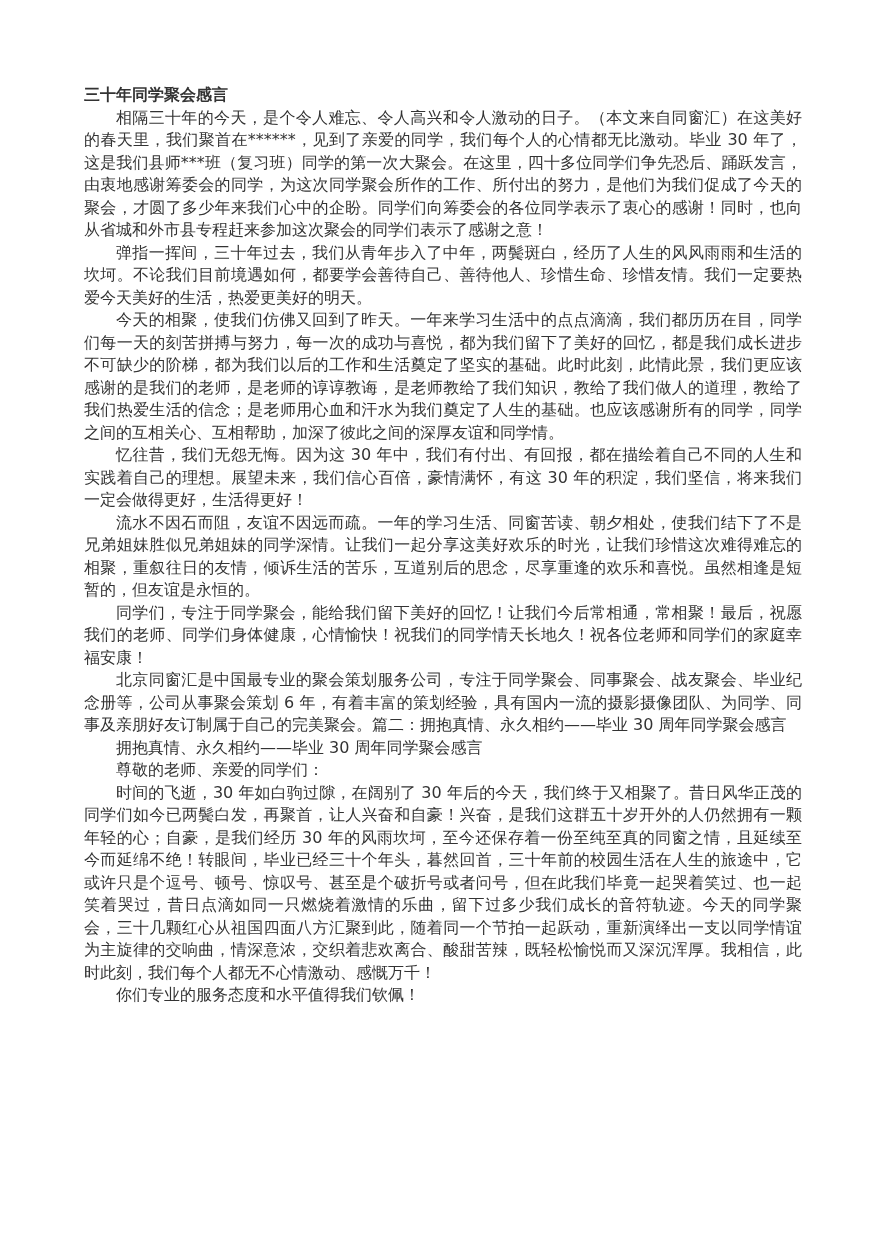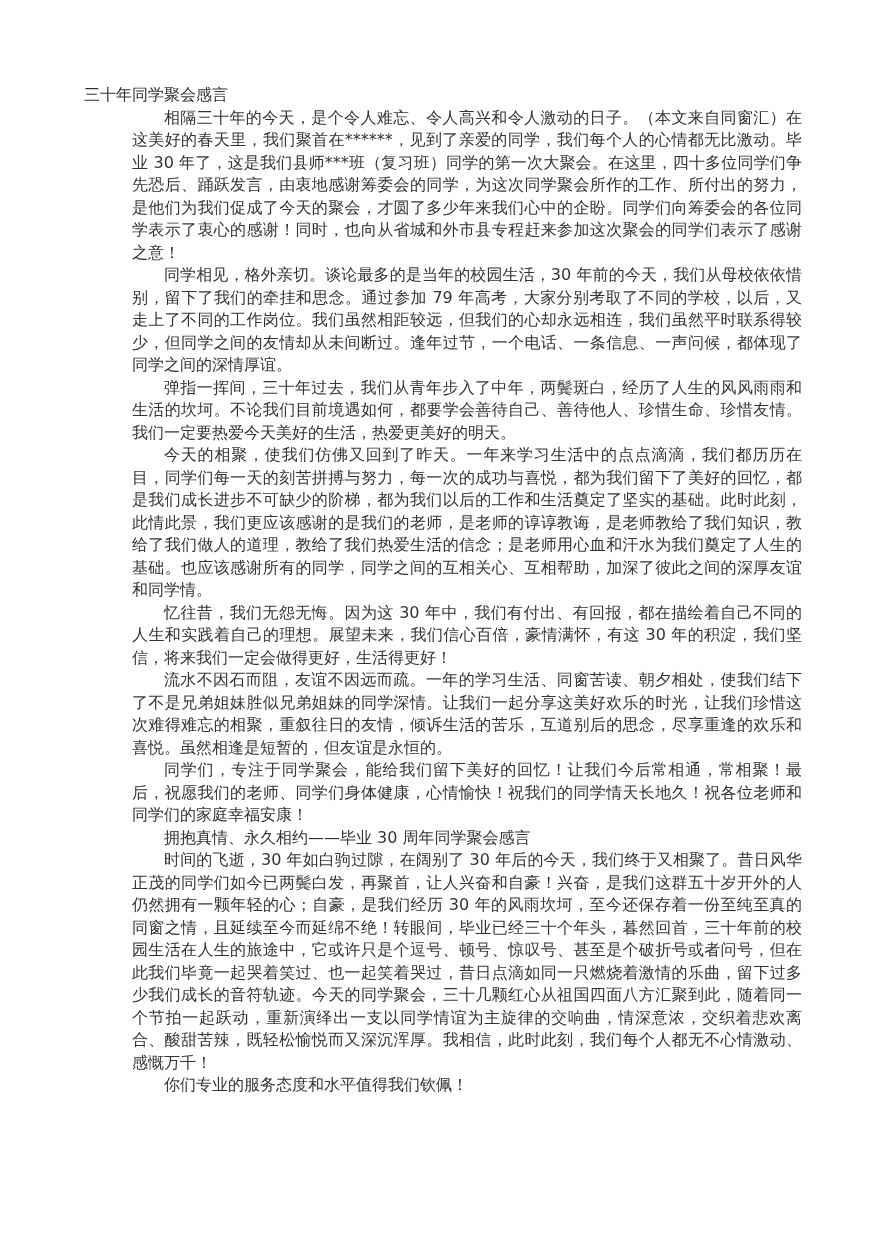--- a/index.html
+++ b/index.html
@@ -24,36 +24,36 @@
     padding: 0;
     font-size: 16px;
     line-height: 22.5px;
     color: #333333;
     text-align: justify;
     word-break: break-all;
     overflow-wrap: break-word;
   }
   .doc-title {
     text-indent: 0;
-    font-weight: normal;
+    font-weight: bold;
   }
   .para {
     text-indent: 2em;
-    margin-left: 48px;
   }
 </style>
 </head>
 <body>
 
 <div class="page">
   <p class="doc-title">三十年同学聚会感言</p>
   <p class="para">相隔三十年的今天，是个令人难忘、令人高兴和令人激动的日子。（本文来自同窗汇）在这美好的春天里，我们聚首在******，见到了亲爱的同学，我们每个人的心情都无比激动。毕业 30 年了，这是我们县师***班（复习班）同学的第一次大聚会。在这里，四十多位同学们争先恐后、踊跃发言，由衷地感谢筹委会的同学，为这次同学聚会所作的工作、所付出的努力，是他们为我们促成了今天的聚会，才圆了多少年来我们心中的企盼。同学们向筹委会的各位同学表示了衷心的感谢！同时，也向从省城和外市县专程赶来参加这次聚会的同学们表示了感谢之意！</p>
-  <p class="para">同学相见，格外亲切。谈论最多的是当年的校园生活，30 年前的今天，我们从母校依依惜别，留下了我们的牵挂和思念。通过参加 79 年高考，大家分别考取了不同的学校，以后，又走上了不同的工作岗位。我们虽然相距较远，但我们的心却永远相连，我们虽然平时联系得较少，但同学之间的友情却从未间断过。逢年过节，一个电话、一条信息、一声问候，都体现了同学之间的深情厚谊。</p>
   <p class="para">弹指一挥间，三十年过去，我们从青年步入了中年，两鬓斑白，经历了人生的风风雨雨和生活的坎坷。不论我们目前境遇如何，都要学会善待自己、善待他人、珍惜生命、珍惜友情。我们一定要热爱今天美好的生活，热爱更美好的明天。</p>
   <p class="para">今天的相聚，使我们仿佛又回到了昨天。一年来学习生活中的点点滴滴，我们都历历在目，同学们每一天的刻苦拼搏与努力，每一次的成功与喜悦，都为我们留下了美好的回忆，都是我们成长进步不可缺少的阶梯，都为我们以后的工作和生活奠定了坚实的基础。此时此刻，此情此景，我们更应该感谢的是我们的老师，是老师的谆谆教诲，是老师教给了我们知识，教给了我们做人的道理，教给了我们热爱生活的信念；是老师用心血和汗水为我们奠定了人生的基础。也应该感谢所有的同学，同学之间的互相关心、互相帮助，加深了彼此之间的深厚友谊和同学情。</p>
   <p class="para">忆往昔，我们无怨无悔。因为这 30 年中，我们有付出、有回报，都在描绘着自己不同的人生和实践着自己的理想。展望未来，我们信心百倍，豪情满怀，有这 30 年的积淀，我们坚信，将来我们一定会做得更好，生活得更好！</p>
   <p class="para">流水不因石而阻，友谊不因远而疏。一年的学习生活、同窗苦读、朝夕相处，使我们结下了不是兄弟姐妹胜似兄弟姐妹的同学深情。让我们一起分享这美好欢乐的时光，让我们珍惜这次难得难忘的相聚，重叙往日的友情，倾诉生活的苦乐，互道别后的思念，尽享重逢的欢乐和喜悦。虽然相逢是短暂的，但友谊是永恒的。</p>
   <p class="para">同学们，专注于同学聚会，能给我们留下美好的回忆！让我们今后常相通，常相聚！最后，祝愿我们的老师、同学们身体健康，心情愉快！祝我们的同学情天长地久！祝各位老师和同学们的家庭幸福安康！</p>
+  <p class="para">北京同窗汇是中国最专业的聚会策划服务公司，专注于同学聚会、同事聚会、战友聚会、毕业纪念册等，公司从事聚会策划 6 年，有着丰富的策划经验，具有国内一流的摄影摄像团队、为同学、同事及亲朋好友订制属于自己的完美聚会。篇二：拥抱真情、永久相约——毕业 30 周年同学聚会感言</p>
   <p class="para">拥抱真情、永久相约——毕业 30 周年同学聚会感言</p>
+  <p class="para">尊敬的老师、亲爱的同学们：</p>
   <p class="para">时间的飞逝，30 年如白驹过隙，在阔别了 30 年后的今天，我们终于又相聚了。昔日风华正茂的同学们如今已两鬓白发，再聚首，让人兴奋和自豪！兴奋，是我们这群五十岁开外的人仍然拥有一颗年轻的心；自豪，是我们经历 30 年的风雨坎坷，至今还保存着一份至纯至真的同窗之情，且延续至今而延绵不绝！转眼间，毕业已经三十个年头，暮然回首，三十年前的校园生活在人生的旅途中，它或许只是个逗号、顿号、惊叹号、甚至是个破折号或者问号，但在此我们毕竟一起哭着笑过、也一起笑着哭过，昔日点滴如同一只燃烧着激情的乐曲，留下过多少我们成长的音符轨迹。今天的同学聚会，三十几颗红心从祖国四面八方汇聚到此，随着同一个节拍一起跃动，重新演绎出一支以同学情谊为主旋律的交响曲，情深意浓，交织着悲欢离合、酸甜苦辣，既轻松愉悦而又深沉浑厚。我相信，此时此刻，我们每个人都无不心情激动、感慨万千！</p>
   <p class="para">你们专业的服务态度和水平值得我们钦佩！</p>
 
 </div>
 
 </body></html>

